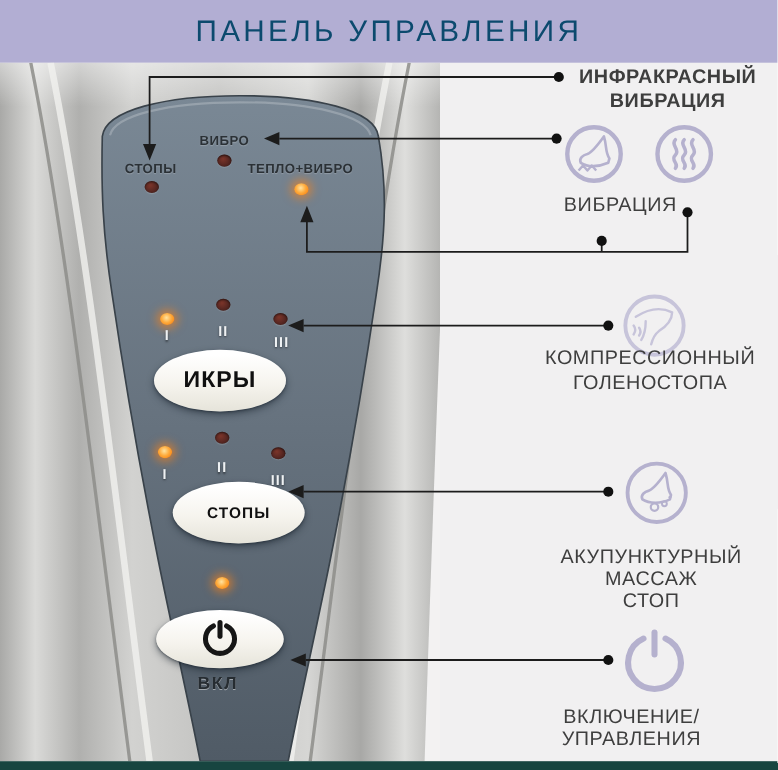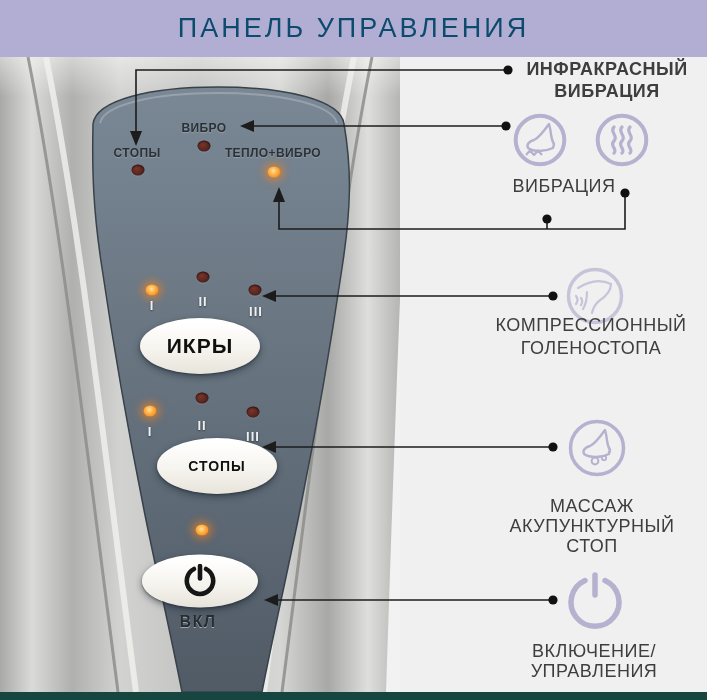--- a/index.html
+++ b/index.html
@@ -203,33 +203,33 @@
     <svg width="62" height="62" viewBox="-31 -31 62 62">
       <circle r="26.5" fill="none" stroke="#b5b1ce" stroke-width="3.5"></circle>
       <path d="M 8 -18 C 11 -8 9 -4 13 2 L 12 6 C 4 10 -7 10 -13 6 C -15 2 -11 -1 -7 -2 C -2 -4 3 -11 8 -18 Z" fill="none" stroke="#b5b1ce" stroke-width="2.4" stroke-linejoin="round"></path>
       <circle cx="-2" cy="13" r="3.4" fill="none" stroke="#b5b1ce" stroke-width="2"></circle>
       <circle cx="7" cy="10" r="2.2" fill="none" stroke="#b5b1ce" stroke-width="1.8"></circle>
       <circle cx="12" cy="4" r="1.3" fill="#b5b1ce"></circle>
     </svg>
   </span>
 
   <div class="ann-text" style="left:592px; top:496px; line-height:20px;">
+    <div>АКУПУНКТУРНЫЙ</div>
     <div>МАССАЖ</div>
-    <div>АКУПУНКТУРНЫЙ</div>
     <div>СТОП</div>
   </div>
 
   <span class="icon-wrap" style="left:595px; top:602px;">
     <svg width="66" height="66" viewBox="-33 -33 66 66">
       <path d="M -10 -21.5 A 24 24 0 1 0 10 -21.5" fill="none" stroke="#b5b1ce" stroke-width="5.5" stroke-linecap="round"></path>
       <line x1="0" y1="-27" x2="0" y2="-7" stroke="#b5b1ce" stroke-width="5.5" stroke-linecap="round"></line>
     </svg>
   </span>
 
-  <div class="ann-text" style="left:594px; top:641px; line-height:20px;">
+  <div class="ann-text" style="left:574px; top:641px; line-height:20px;">
     <div>ВКЛЮЧЕНИЕ/</div>
     <div>УПРАВЛЕНИЯ</div>
   </div>
 
   <svg class="overlay" width="707" height="700" viewBox="0 0 707 700">
     <g stroke="#1c1c1c" stroke-width="1.6" fill="none">
       <path d="M 508 70 H 136 V 131"></path>
       <path d="M 506 126 H 254"></path>
       <path d="M 625 193 V 229 H 279 V 201"></path>
       <path d="M 547 219 V 229"></path>

